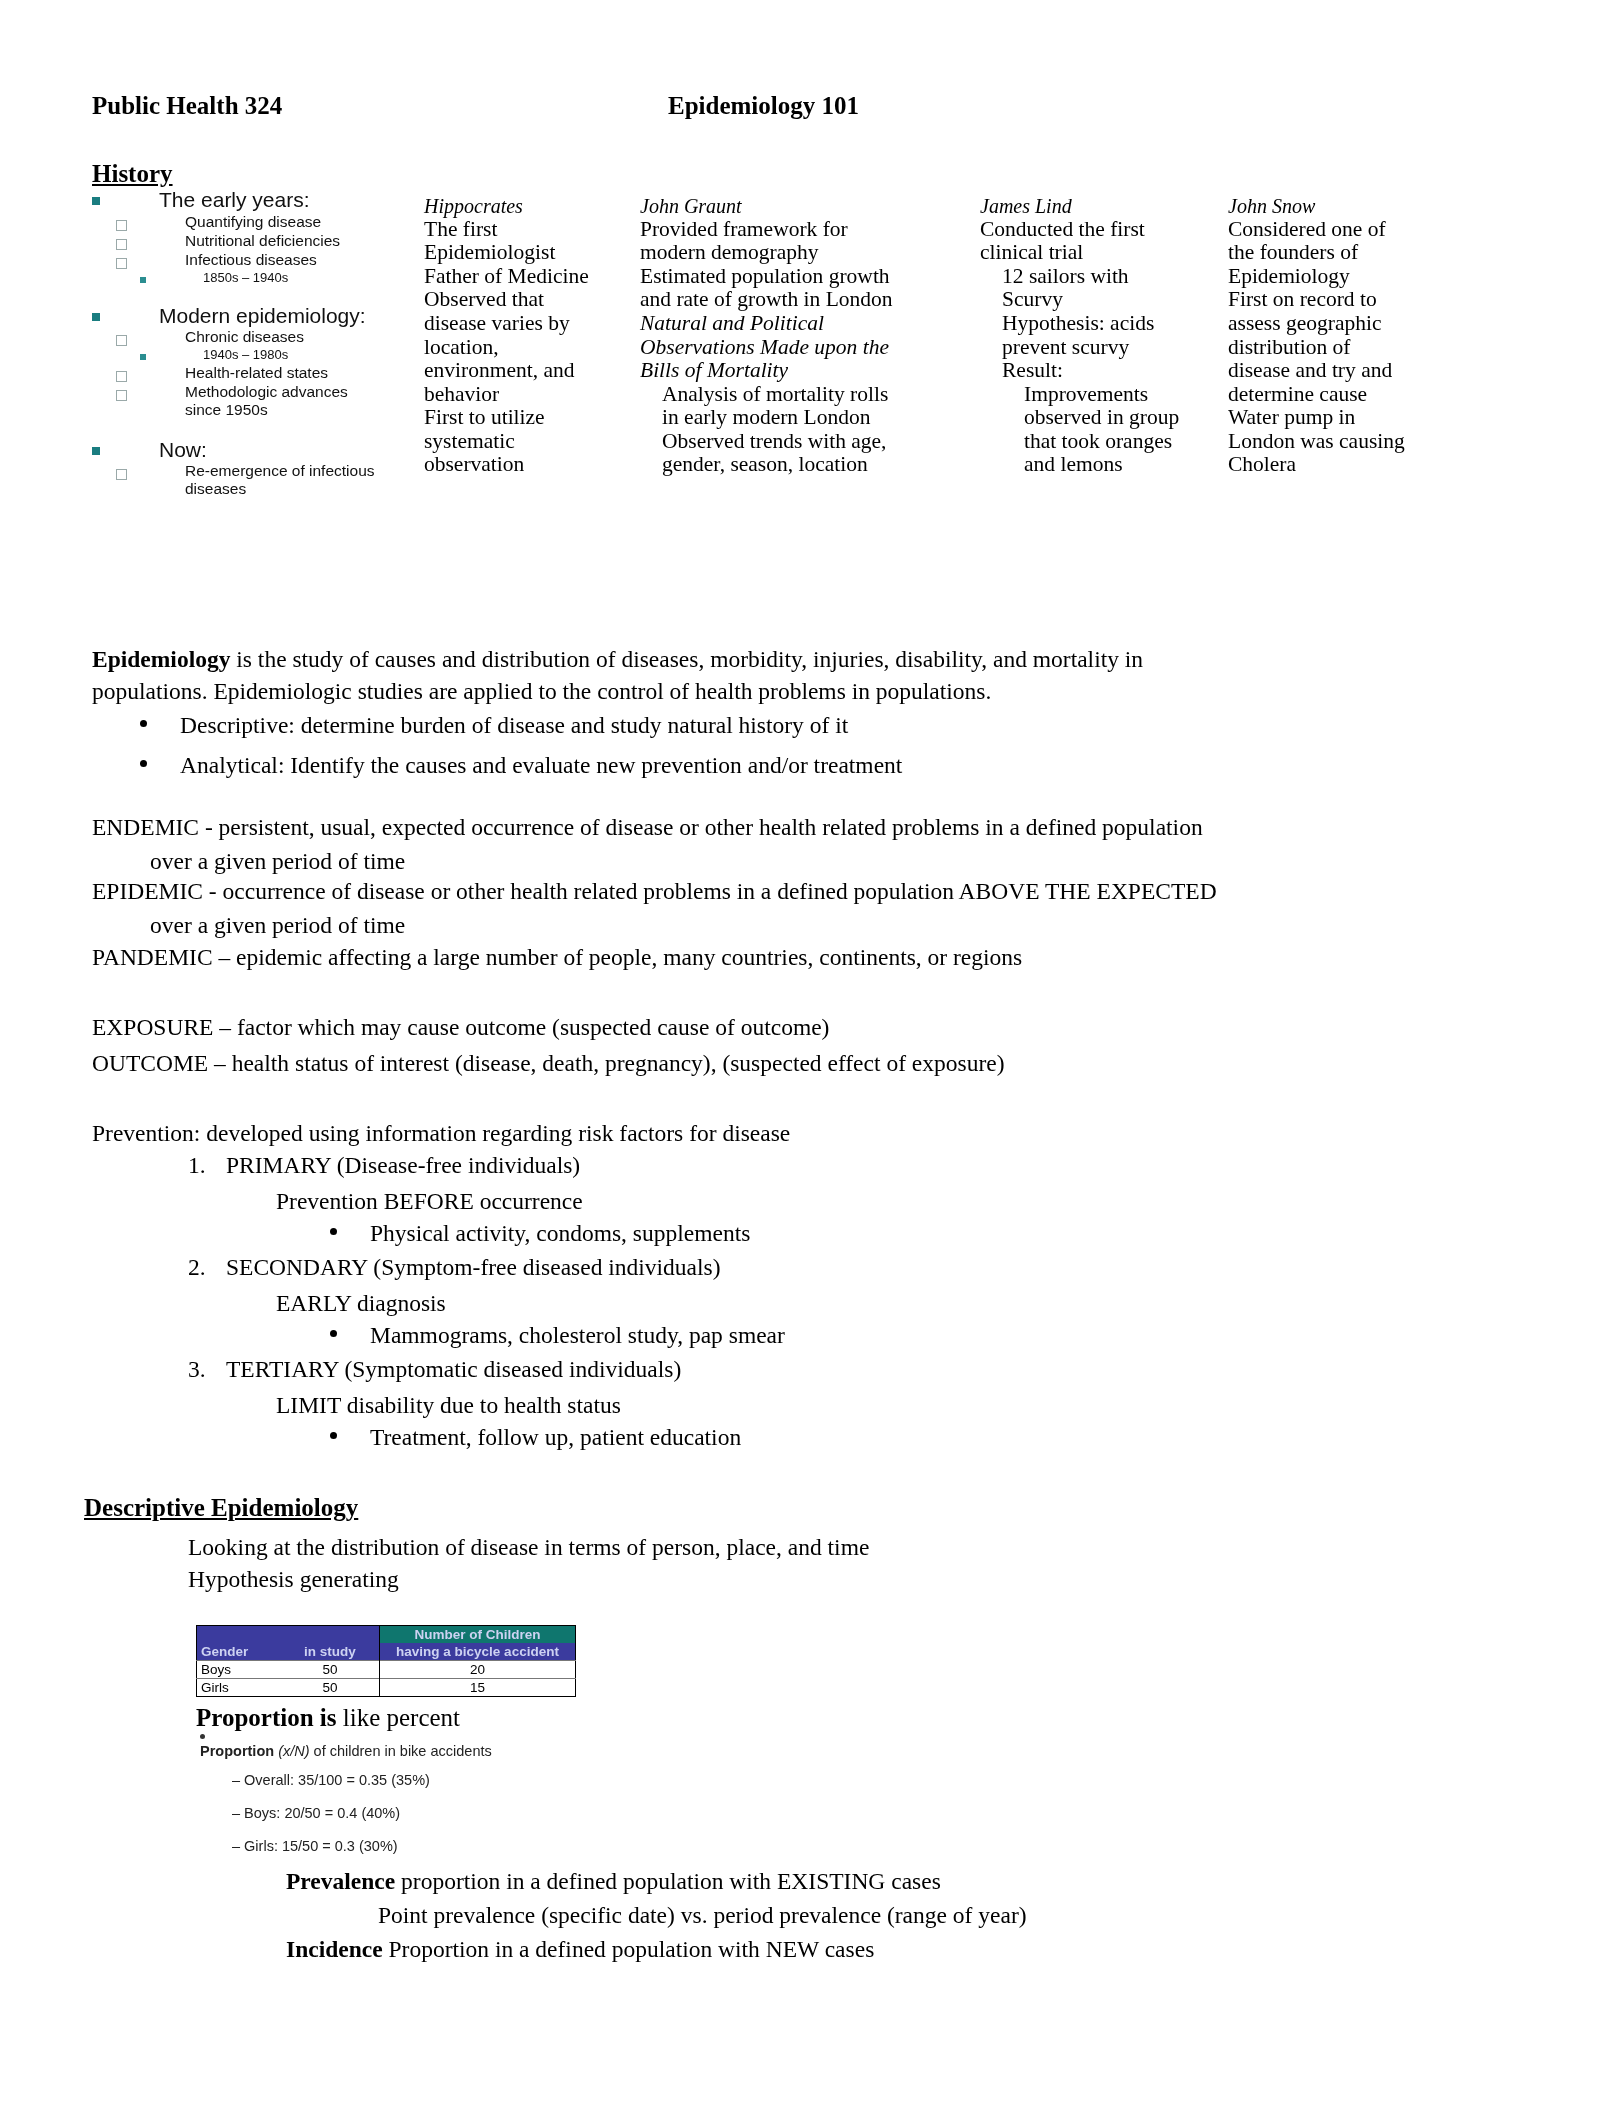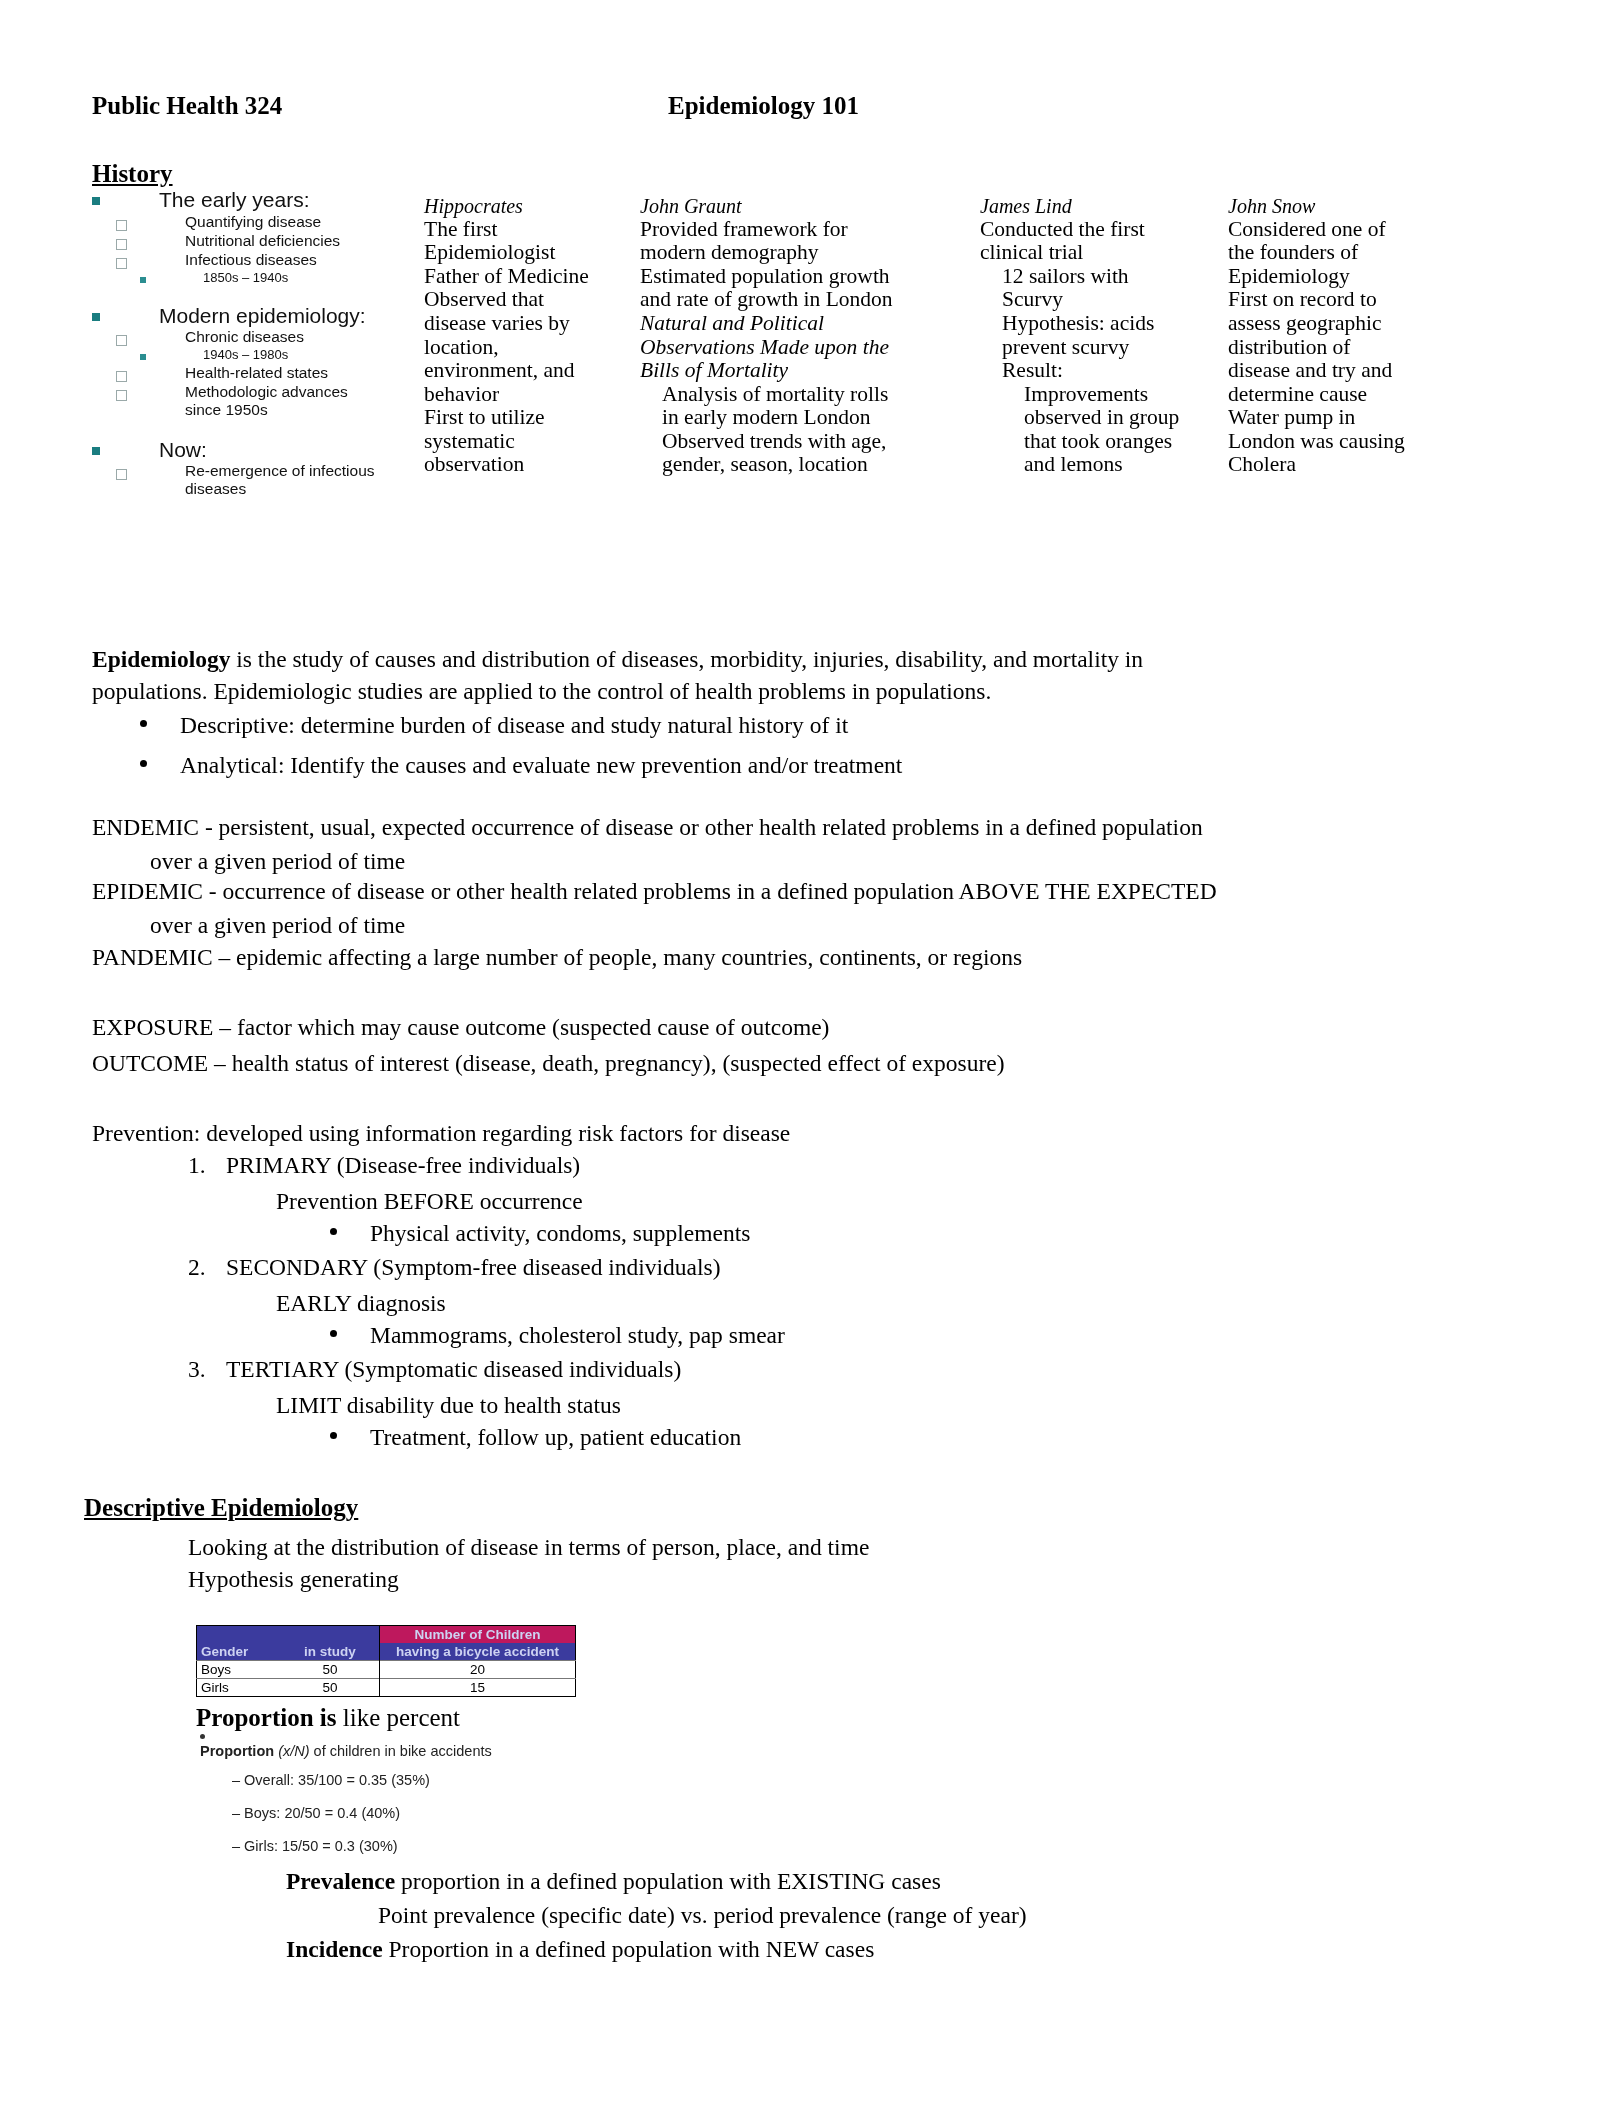--- a/index.html
+++ b/index.html
@@ -115,21 +115,21 @@
     border-collapse:collapse;
     font-family:"Liberation Sans", sans-serif;
     font-size:13px;
     border:1.5px solid #000;
   }
   .tbl th, .tbl td {
     padding:1px 4px;
     border:none;
   }
   .tbl .hdrband {
-    background:#be185d;
+    background:#0f766e;
     color:#cdd2f2;
     font-weight:bold;
     text-align:center;
   }
   .tbl .hdrsub {
     background:#3b3b9e;
     color:#cdd2f2;
     font-weight:bold;
   }
   .tbl .c-left  { text-align:left;  }

